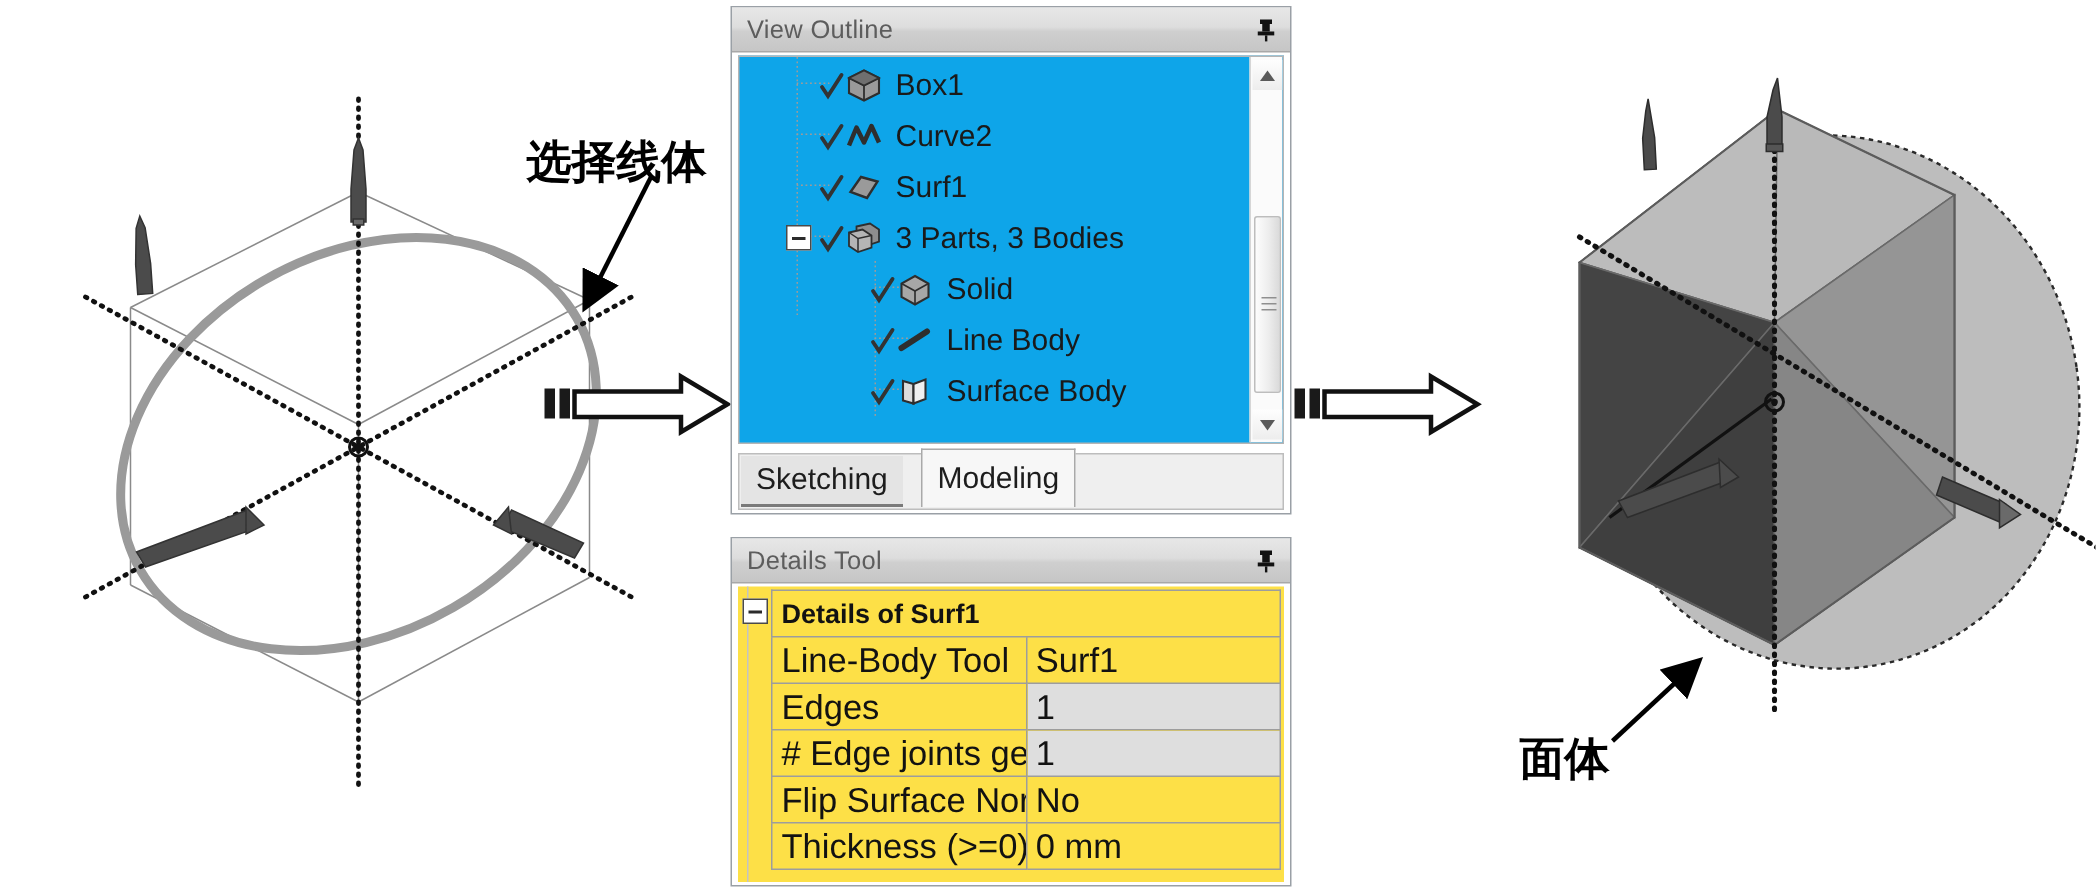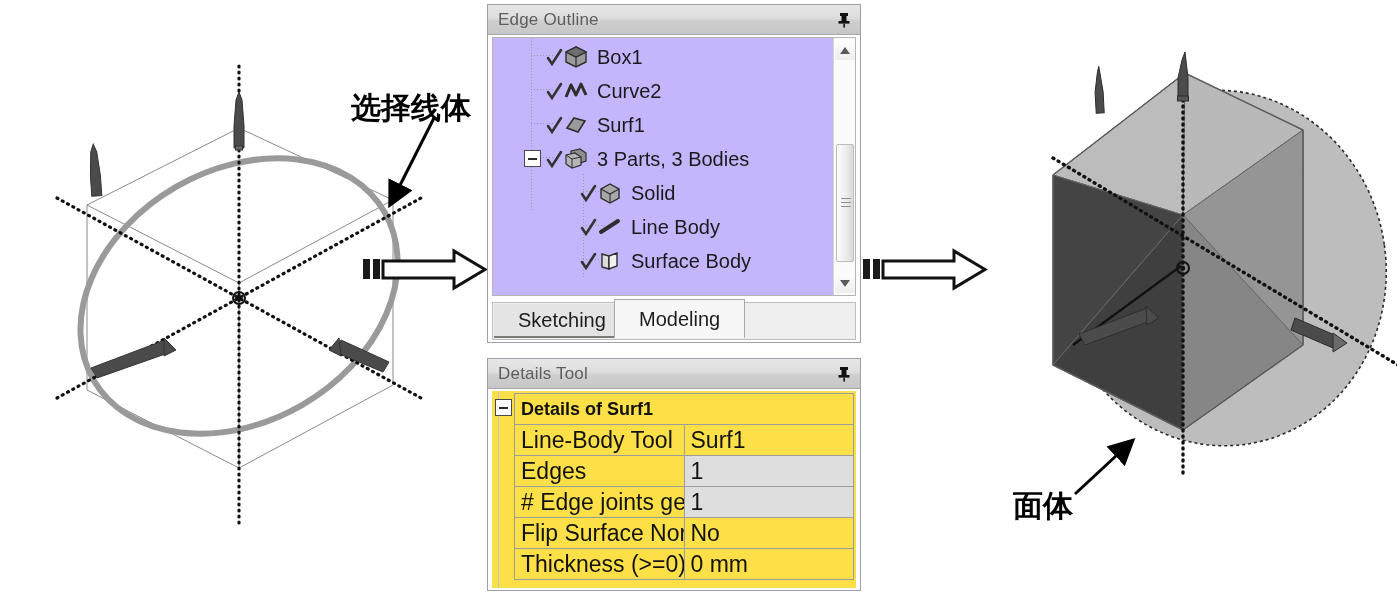--- a/index.html
+++ b/index.html
@@ -35,21 +35,21 @@
   .panel-title{
     font-size:17px;color:#5d5d5d;letter-spacing:.2px;
     flex:1;white-space:nowrap;
   }
   .pin{width:16px;height:18px;position:relative;flex:none;}
   .pin svg{display:block;}
 
   
   .tree-body{
     position:absolute;left:4px;right:4px;top:32px;bottom:46px;
-    background:#c4b5fd;border:1px solid #b5b5b5;box-sizing:border-box;
+    background:#0ea5e9;border:1px solid #b5b5b5;box-sizing:border-box;
     overflow:hidden;
   }
   .tree-items{position:absolute;left:0;top:0;right:22px;bottom:0;padding-top:2px;}
   .trow{
     position:relative;height:34px;display:flex;align-items:center;
     font-size:20px;color:#1a1a1a;white-space:nowrap;
   }
   .trow .lbl{padding-left:4px;}
   .ticon{width:26px;height:26px;flex:none;position:relative;margin-right:4px;}
   .ticon svg{display:block;}
@@ -101,21 +101,21 @@
   .tabstrip{
     position:absolute;left:4px;right:4px;bottom:2px;height:44px;
   }
   .tabstrip .tabs-bg{
     position:absolute;left:0;right:0;top:6px;bottom:0;
     background:#efefef;border:1px solid #bdbdbd;box-sizing:border-box;
   }
   .tab{
     position:absolute;top:8px;height:34px;
     display:flex;align-items:center;justify-content:center;
-    font-size:20px;color:#1d1d1d;padding:0 24px;
+    font-size:20px;color:#1d1d1d;padding:0 10px;
     box-sizing:border-box;white-space:nowrap;
   }
   .tab.inactive{
     left:2px;background:#e4e4e4;
     border-bottom:2px solid #7a7a7a;
   }
   .tab.active{
     left:122px;top:3px;height:39px;
     background:#f7f7f7;
     border:1px solid #a9a9a9;border-bottom:none;
@@ -220,21 +220,21 @@
     <svg width="126" height="44" viewBox="0 0 126 44">
       <rect x="1" y="11" width="7" height="20" fill="#1a1a1a"></rect>
       <rect x="11" y="11" width="7" height="20" fill="#1a1a1a"></rect>
       <path d="M21,13 L92,13 L92,3 L123,21.5 L92,40 L92,30 L21,30 z" fill="#ffffff" stroke="#111" stroke-width="3" stroke-linejoin="miter"></path>
     </svg>
   </div>
 
   <div class="panel" style="left:487px;top:4px;width:374px;height:339px;">
 
     <div class="panel-header">
-      <div class="panel-title">Edge Outline</div>
+      <div class="panel-title">View Outline</div>
       <div class="pin">
         <svg width="16" height="18" viewBox="0 0 16 18">
           <rect x="4" y="2" width="8" height="3" fill="#111"></rect>
           <rect x="5.5" y="5" width="5" height="5" fill="#111"></rect>
           <rect x="2.5" y="10" width="11" height="2.6" fill="#111"></rect>
           <rect x="7.3" y="12.6" width="1.6" height="4" fill="#111"></rect>
         </svg>
       </div>
     </div>
 

